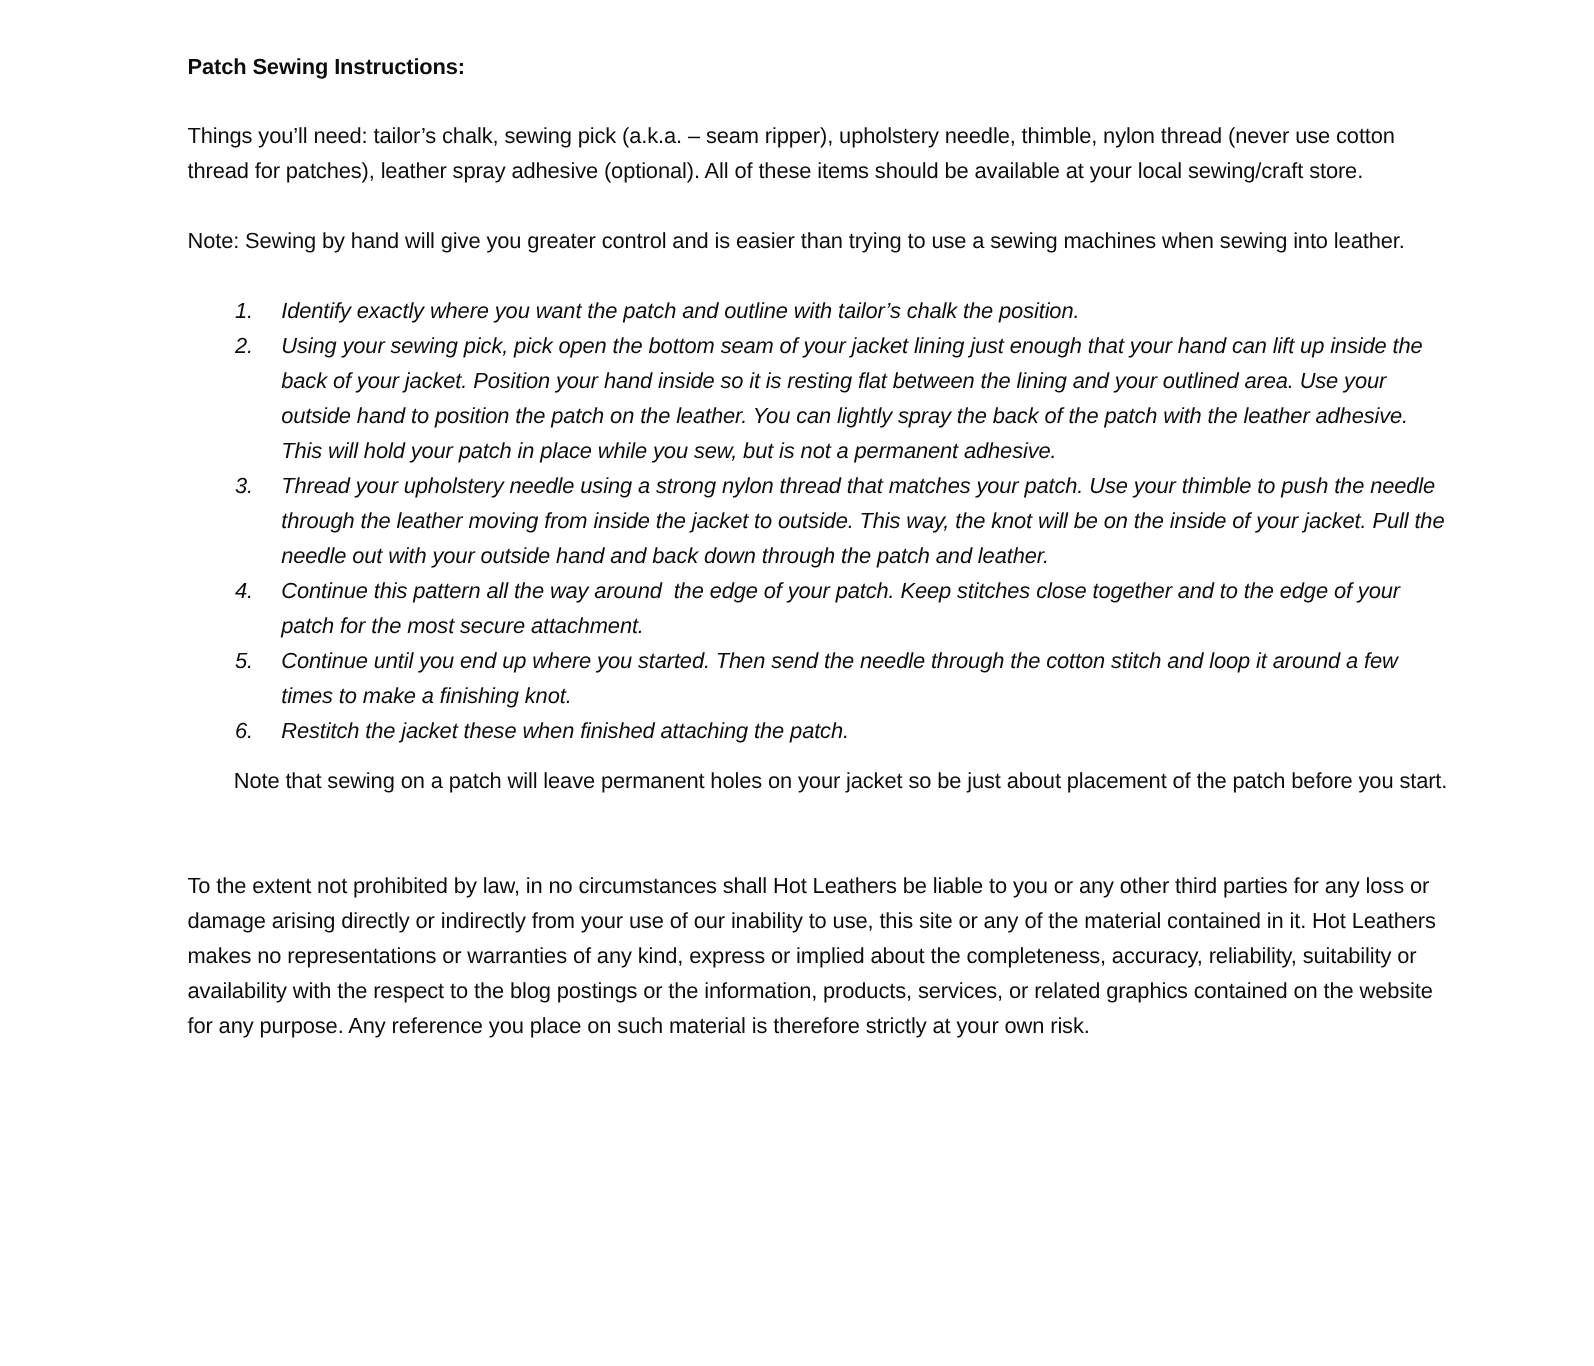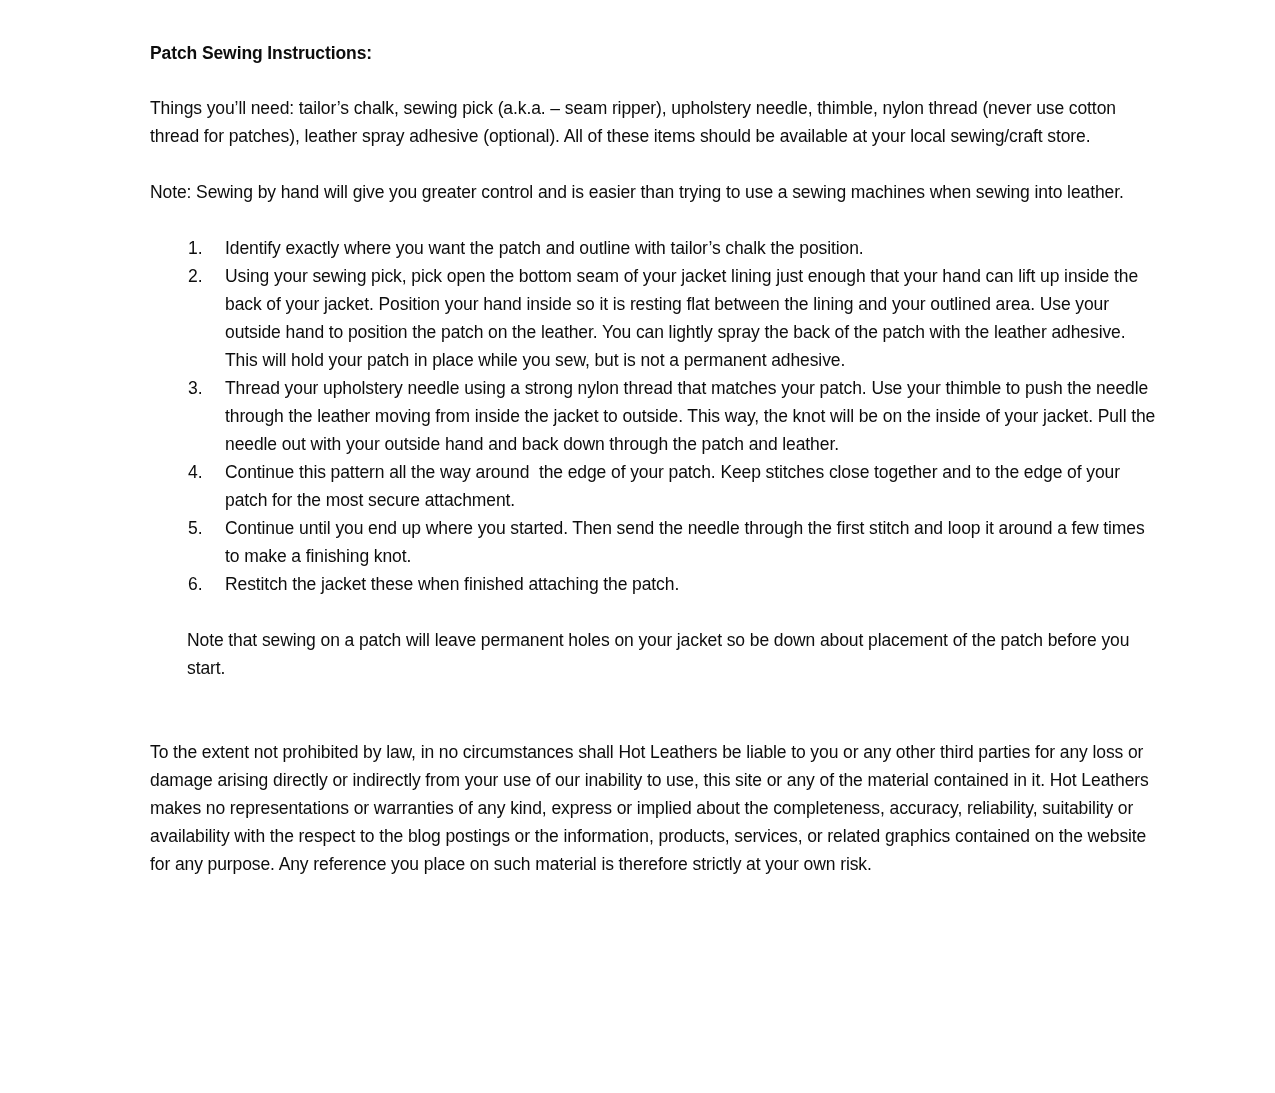--- a/index.html
+++ b/index.html
@@ -29,22 +29,23 @@
     font-weight: 700;
     margin: 0 0 27px 0;
   }
   p.para {
     margin: 0 0 28px 0;
     white-space: pre-wrap;
   }
   ol.steps {
     list-style: none;
     counter-reset: step;
-    margin: 0 0 28px 0;
+    margin: 0 0 12px 0;
     padding: 0 0 0 75px;
+    font-style: italic;
   }
   ol.steps li {
     counter-increment: step;
     position: relative;
     white-space: pre-wrap;
   }
   ol.steps li::before {
     content: counter(step) ".";
     position: absolute;
     left: -37px;
@@ -71,23 +72,23 @@
 
   <p class="para">Things you’ll need: tailor’s chalk, sewing pick (a.k.a. – seam ripper), upholstery needle, thimble, nylon thread (never use cotton thread for patches), leather spray adhesive (optional). All of these items should be available at your local sewing/craft store.</p>
 
   <p class="para">Note: Sewing by hand will give you greater control and is easier than trying to use a sewing machines when sewing into leather.</p>
 
   <ol class="steps">
     <li>Identify exactly where you want the patch and outline with tailor’s chalk the position.</li>
     <li>Using your sewing pick, pick open the bottom seam of your jacket lining just enough that your hand can lift up inside the back of your jacket. Position your hand inside so it is resting flat between the lining and your outlined area. Use your outside hand to position the patch on the leather. You can lightly spray the back of the patch with the leather adhesive. This will hold your patch in place while you sew, but is not a permanent adhesive.</li>
     <li>Thread your upholstery needle using a strong nylon thread that matches your patch. Use your thimble to push the needle through the leather moving from inside the jacket to outside. This way, the knot will be on the inside of your jacket. Pull the needle out with your outside hand and back down through the patch and leather.</li>
     <li>Continue this pattern all the way around  the edge of your patch. Keep stitches close together and to the edge of your patch for the most secure attachment.</li>
-    <li>Continue until you end up where you started. Then send the needle through the first stitch and loop it around a few times to make a finishing knot.</li>
+    <li>Continue until you end up where you started. Then send the needle through the cotton stitch and loop it around a few times to make a finishing knot.</li>
     <li>Restitch the jacket these when finished attaching the patch.</li>
   </ol>
 
   <div class="notes-block">
-    <p>Note that sewing on a patch will leave permanent holes on your jacket so be down about placement of the patch before you start.</p>
+    <p>Note that sewing on a patch will leave permanent holes on your jacket so be just about placement of the patch before you start.</p>
   </div>
 
   <p class="disclaimer">To the extent not prohibited by law, in no circumstances shall Hot Leathers be liable to you or any other third parties for any loss or damage arising directly or indirectly from your use of our inability to use, this site or any of the material contained in it. Hot Leathers makes no representations or warranties of any kind, express or implied about the completeness, accuracy, reliability, suitability or availability with the respect to the blog postings or the information, products, services, or related graphics contained on the website for any purpose. Any reference you place on such material is therefore strictly at your own risk.</p>
 
 </div>
 
 </body></html>

